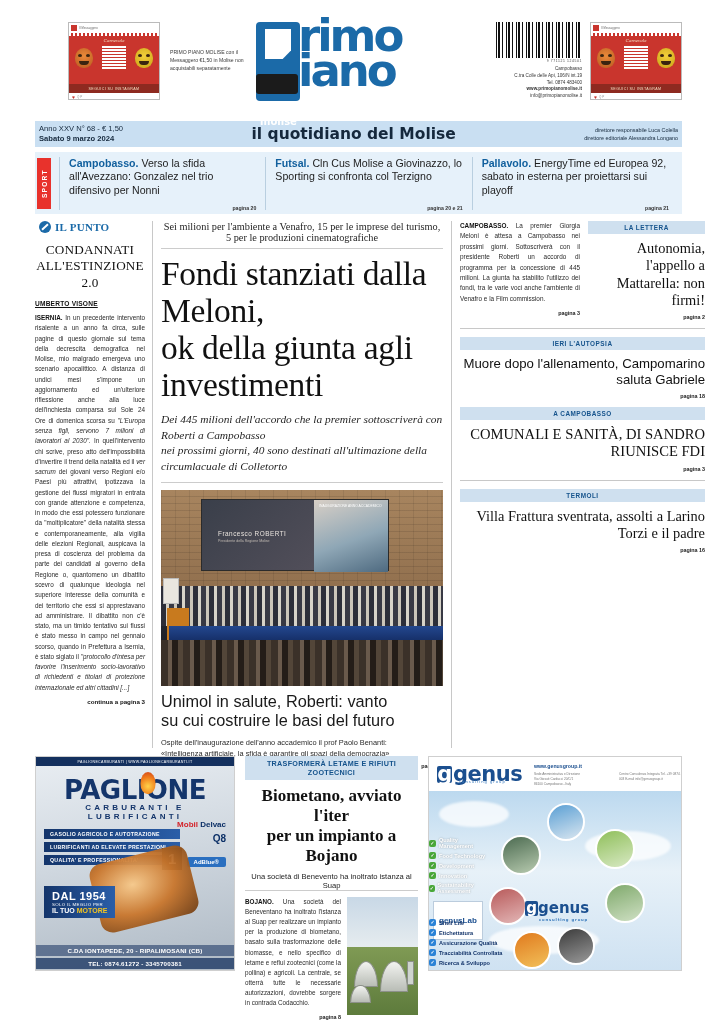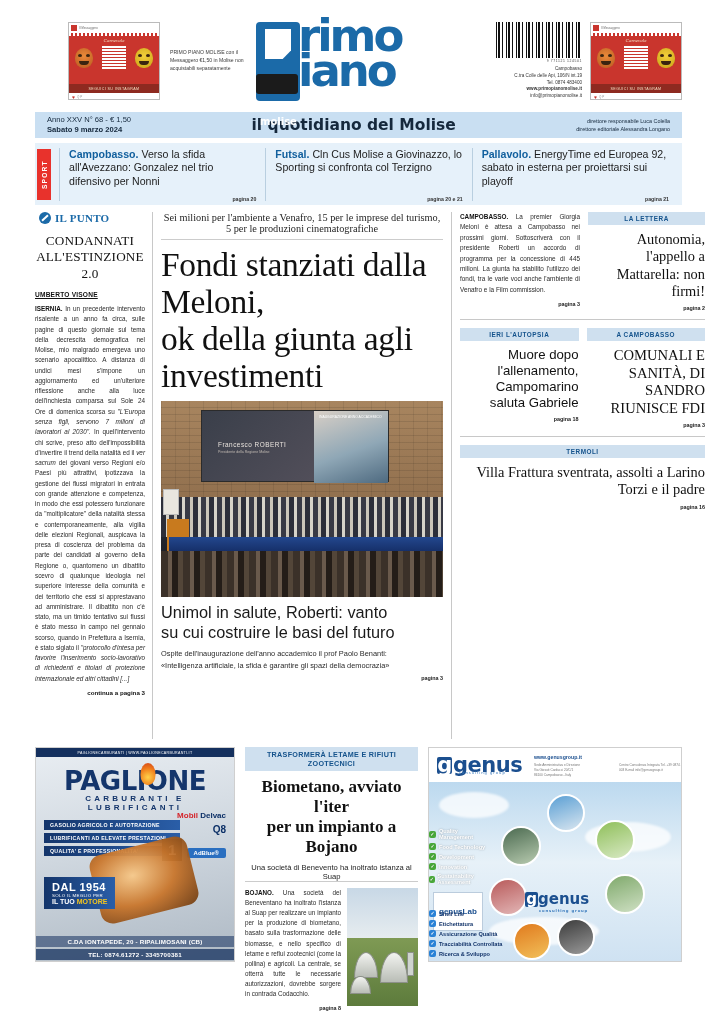--- a/index.html
+++ b/index.html
@@ -50,21 +50,21 @@
   .logo .molise-box { position:absolute; left:2px; top:54px; width:42px; height:20px; background:#1b1b1b; border-radius:3px; }
 
   .barcode-wrap { flex:0 0 auto; width:92px; text-align:right; }
   .barcode { height:36px; width:86px; margin-left:auto;
     background:repeating-linear-gradient(90deg,#111 0 1px,#fff 1px 2px,#111 2px 4px,#fff 4px 6px,#111 6px 7px,#fff 7px 10px); }
   .barcode-num { font-size:3.4px; color:#444; letter-spacing:.6px; margin-top:1px; }
   .contact { font-size:4.6px; line-height:1.5; color:#333; margin-top:3px; text-align:right; }
   .contact .b { font-weight:bold; }
 
   
-  .blue-bar { height:26px; background:#c9dff2; display:flex; align-items:center; justify-content:space-between; padding:0 12px; margin-top:2px; }
+  .blue-bar { height:26px; background:#c9dff2; display:flex; align-items:center; justify-content:space-between; padding:0 4px; margin-top:11px; }
   .bb-left { font-size:7.6px; color:#15283c; line-height:1.35; }
   .bb-left .d2 { font-weight:bold; }
   .bb-center { font-family:"DejaVu Sans", sans-serif; font-weight:bold; font-size:15.5px; color:#15283c; }
   .bb-right { font-size:5.4px; line-height:1.5; color:#15283c; text-align:right; }
 
   
   .sport-strip { margin-top:5px; background:#e6f1fa; display:flex; align-items:stretch; padding:5px 4px 4px 0; height:62px; }
   .sport-tag { width:14px; background:#e8322c; color:#fff; font-size:6.6px; font-weight:bold; letter-spacing:1.2px;
      writing-mode:vertical-rl; transform:rotate(180deg); display:flex; align-items:center; justify-content:center; margin:1px 8px 1px 2px; }
   .sport-col { flex:1 1 0; padding:0 9px; border-left:1px solid #b9cfe0; position:relative; }
@@ -329,20 +329,24 @@
       <div class="punto-body"><b>ISERNIA.</b><span> In un precedente intervento risalente a un anno fa circa, sulle pagine di questo giornale sul tema della decrescita demografica nel Molise, mio malgrado emergeva uno scenario apocalittico. A distanza di undici mesi s'impone un aggiornamento ed un'ulteriore riflessione anche alla luce dell'inchiesta comparsa sul Sole 24 Ore di domenica scorsa su </span><i>"L'Europa senza figli, servono 7 milioni di lavoratori al 2030".</i><span> In quell'intervento chi scrive, preso atto dell'impossibilità d'invertire il trend della natalità ed il </span><i>ver sacrum</i><span> dei giovani verso Regioni e/o Paesi più attrattivi, ipotizzava la gestione dei flussi migratori in entrata con grande attenzione e competenza, in modo che essi potessero funzionare da "moltiplicatore" della natalità stessa e contemporaneamente, alla vigilia delle elezioni Regionali, auspicava la presa di coscienza del problema da parte dei candidati al governo della Regione o, quantomeno un dibattito scevro di qualunque ideologia nel superiore interesse della comunità e dei territorio che essi si apprestavano ad amministrare. Il dibattito non c'è stato, ma un timido tentativo sui flussi è stato messo in campo nel gennaio scorso, quando in Prefettura a Isernia, è stato siglato il </span><i>"protocollo d'intesa per favorire l'inserimento socio-lavorativo di richiedenti e titolari di protezione internazionale ed altri cittadini [...]</i></div>
       <div class="punto-cont">continua a pagina 3</div>
     </div>
 
     <div class="col-mid">
       <div class="kicker">Sei milioni per l'ambiente a Venafro, 15 per le imprese del turismo, 5 per le produzioni cinematografiche</div>
       <div class="headline">
         <div>Fondi stanziati dalla Meloni,</div>
         <div>ok della giunta agli investimenti</div>
       </div>
+      <div class="subhead">
+        <div>Dei 445 milioni dell'accordo che la premier sottoscriverà con Roberti a Campobasso</div>
+        <div>nei prossimi giorni, 40 sono destinati all'ultimazione della circumlacuale di Colletorto</div>
+      </div>
 
       <div class="photo-strip">
         <div class="photo-box">
           <div class="photo">
             <div class="ph-wall"></div>
             <div class="ph-screen">
               <div class="nm">Francesco ROBERTI</div>
               <div class="rl">Presidente della Regione Molise</div>
               <div class="pic">
                   <span class="cap">INAUGURAZIONE ANNO ACCADEMICO</span>
@@ -376,21 +380,21 @@
         </div>
         <div class="rbox">
           <div class="tag">LA LETTERA</div>
           <div class="ttl">Autonomia, l'appello a Mattarella: non firmi!</div>
           <div class="pg">pagina 2</div>
         </div>
       </div>
 
       <div class="hr-l"></div>
 
-      <div class="rbox-row" style="margin-top:8px;">
+      <div class="rbox-row" style="margin-top:8px;flex-direction:column;">
         <div class="rbox">
           <div class="tag">IERI L'AUTOPSIA</div>
           <div class="ttl sans">Muore dopo l'allenamento, Campomarino saluta Gabriele</div>
           <div class="pg">pagina 18</div>
         </div>
         <div class="rbox">
           <div class="tag">A CAMPOBASSO</div>
           <div class="ttl caps">COMUNALI E SANITÀ, DI SANDRO RIUNISCE FDI</div>
           <div class="pg">pagina 3</div>
         </div>

